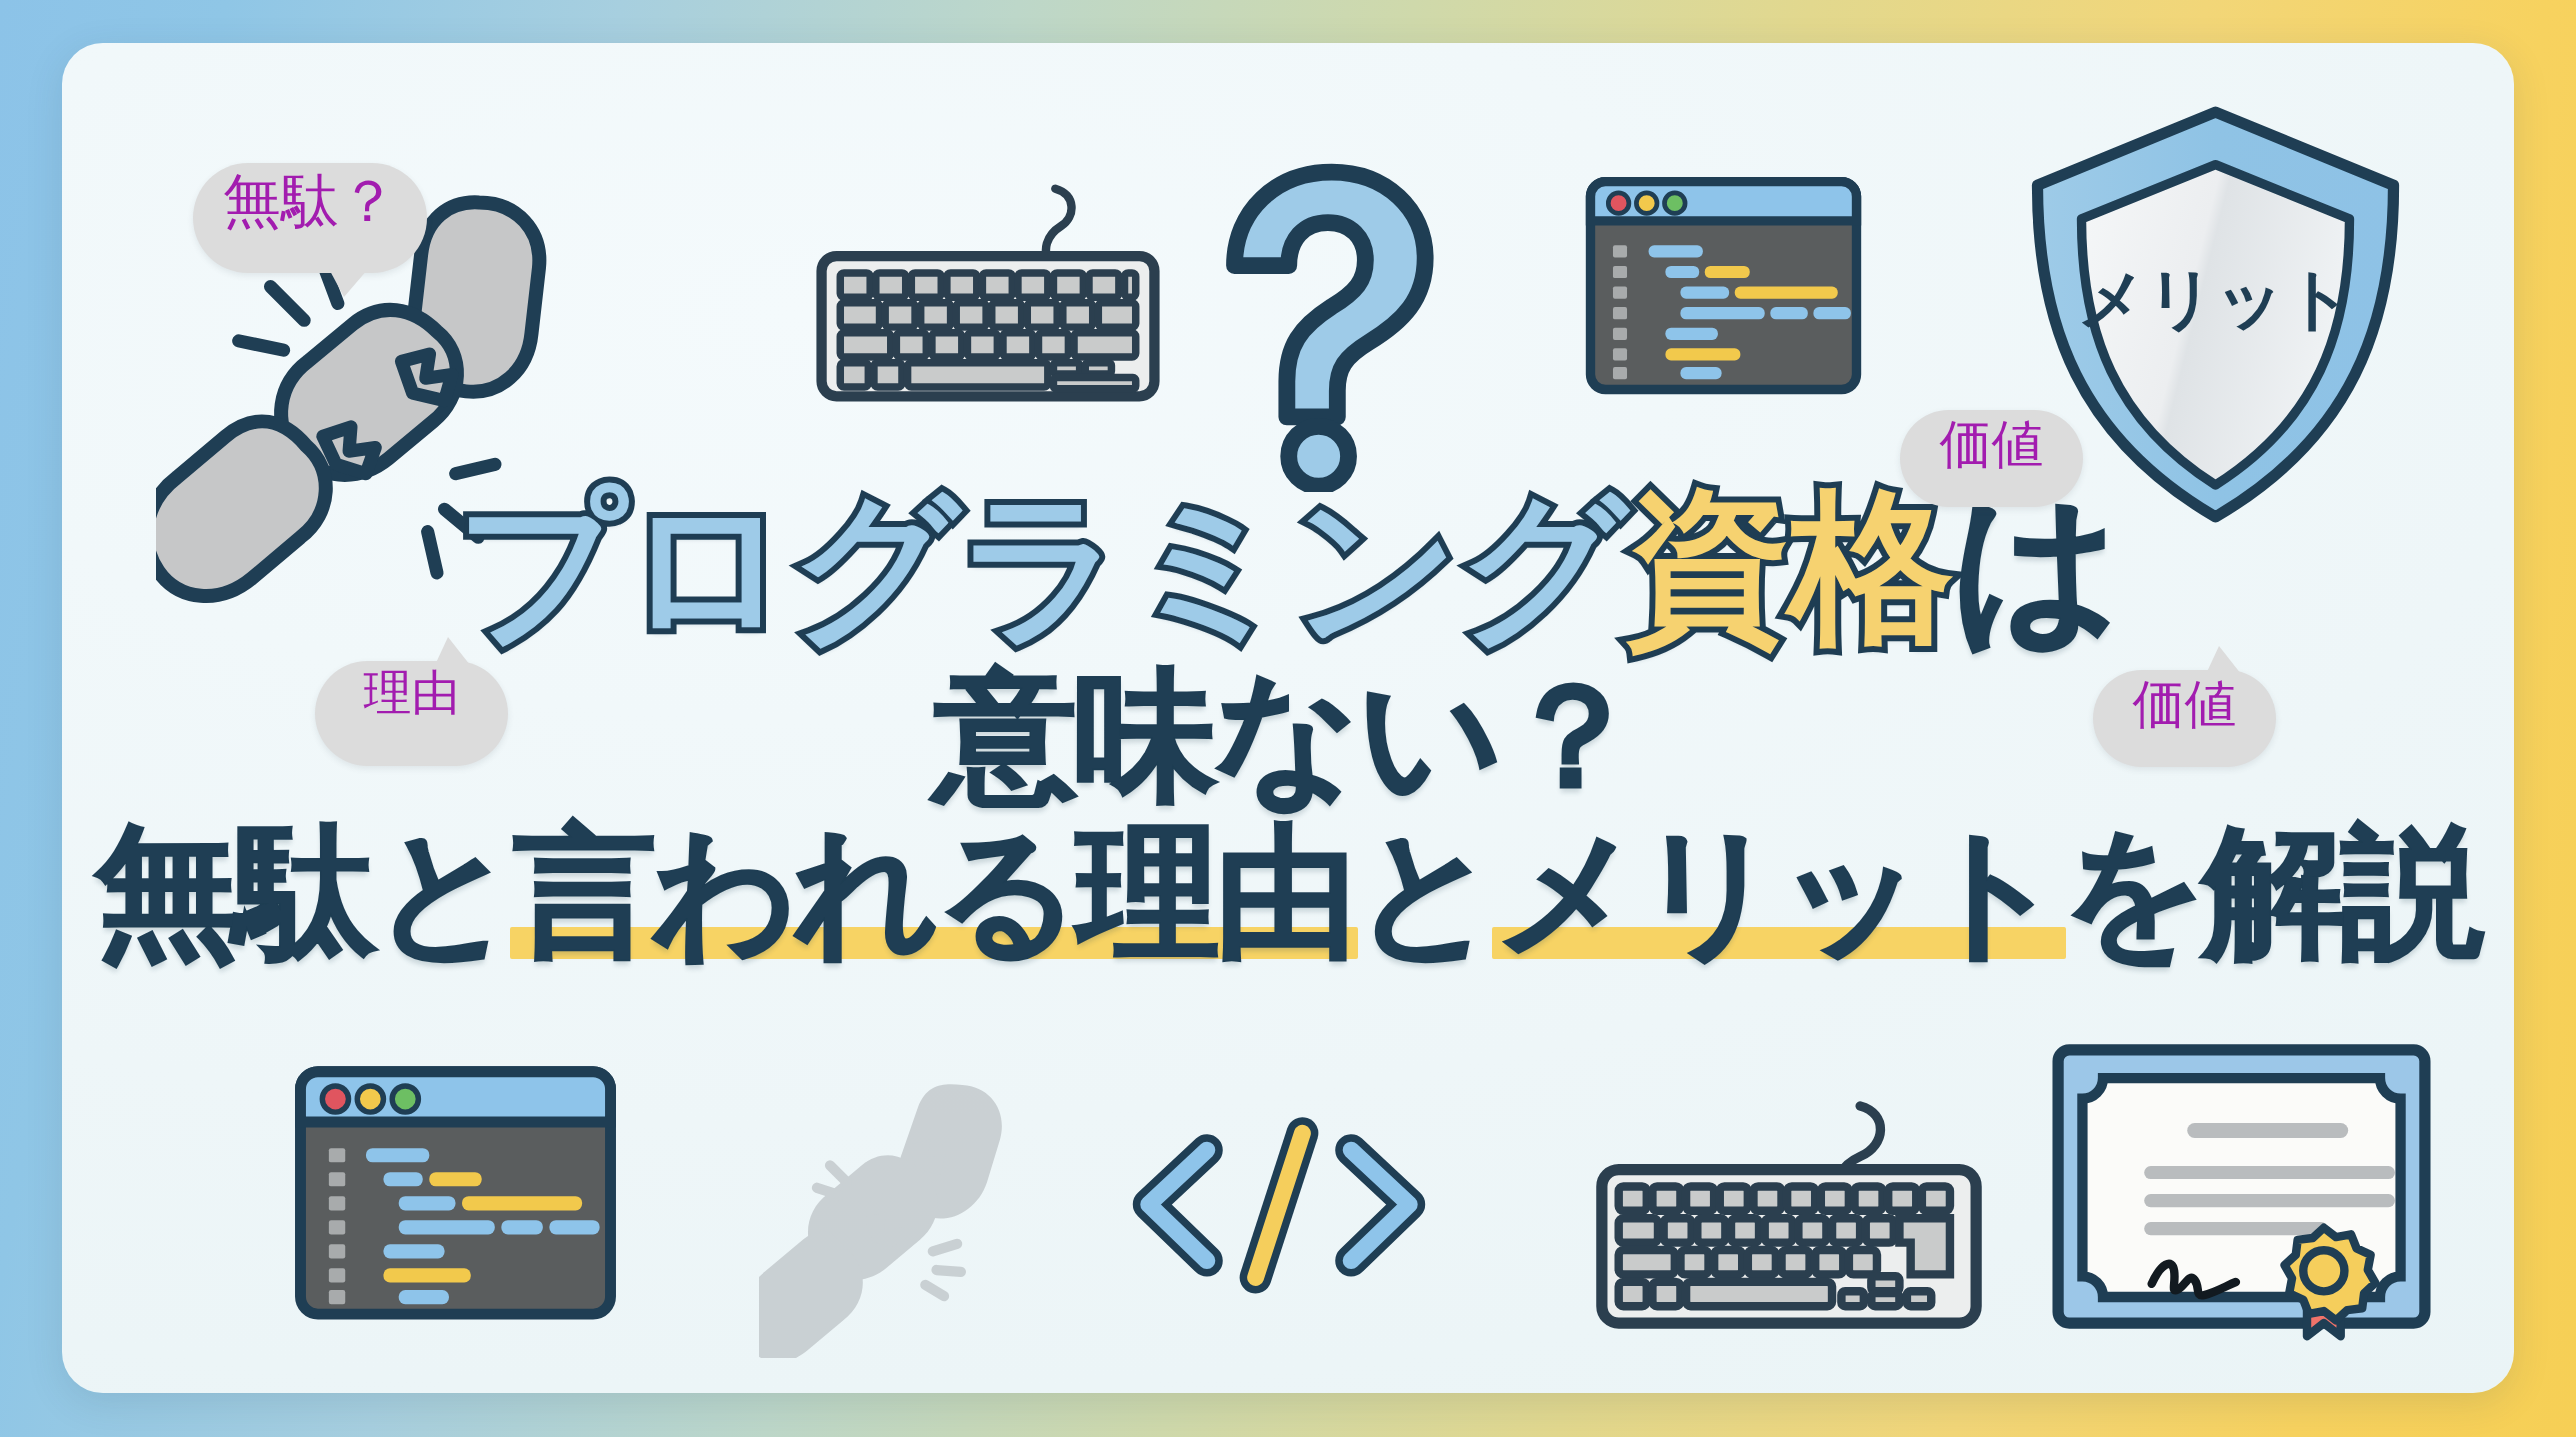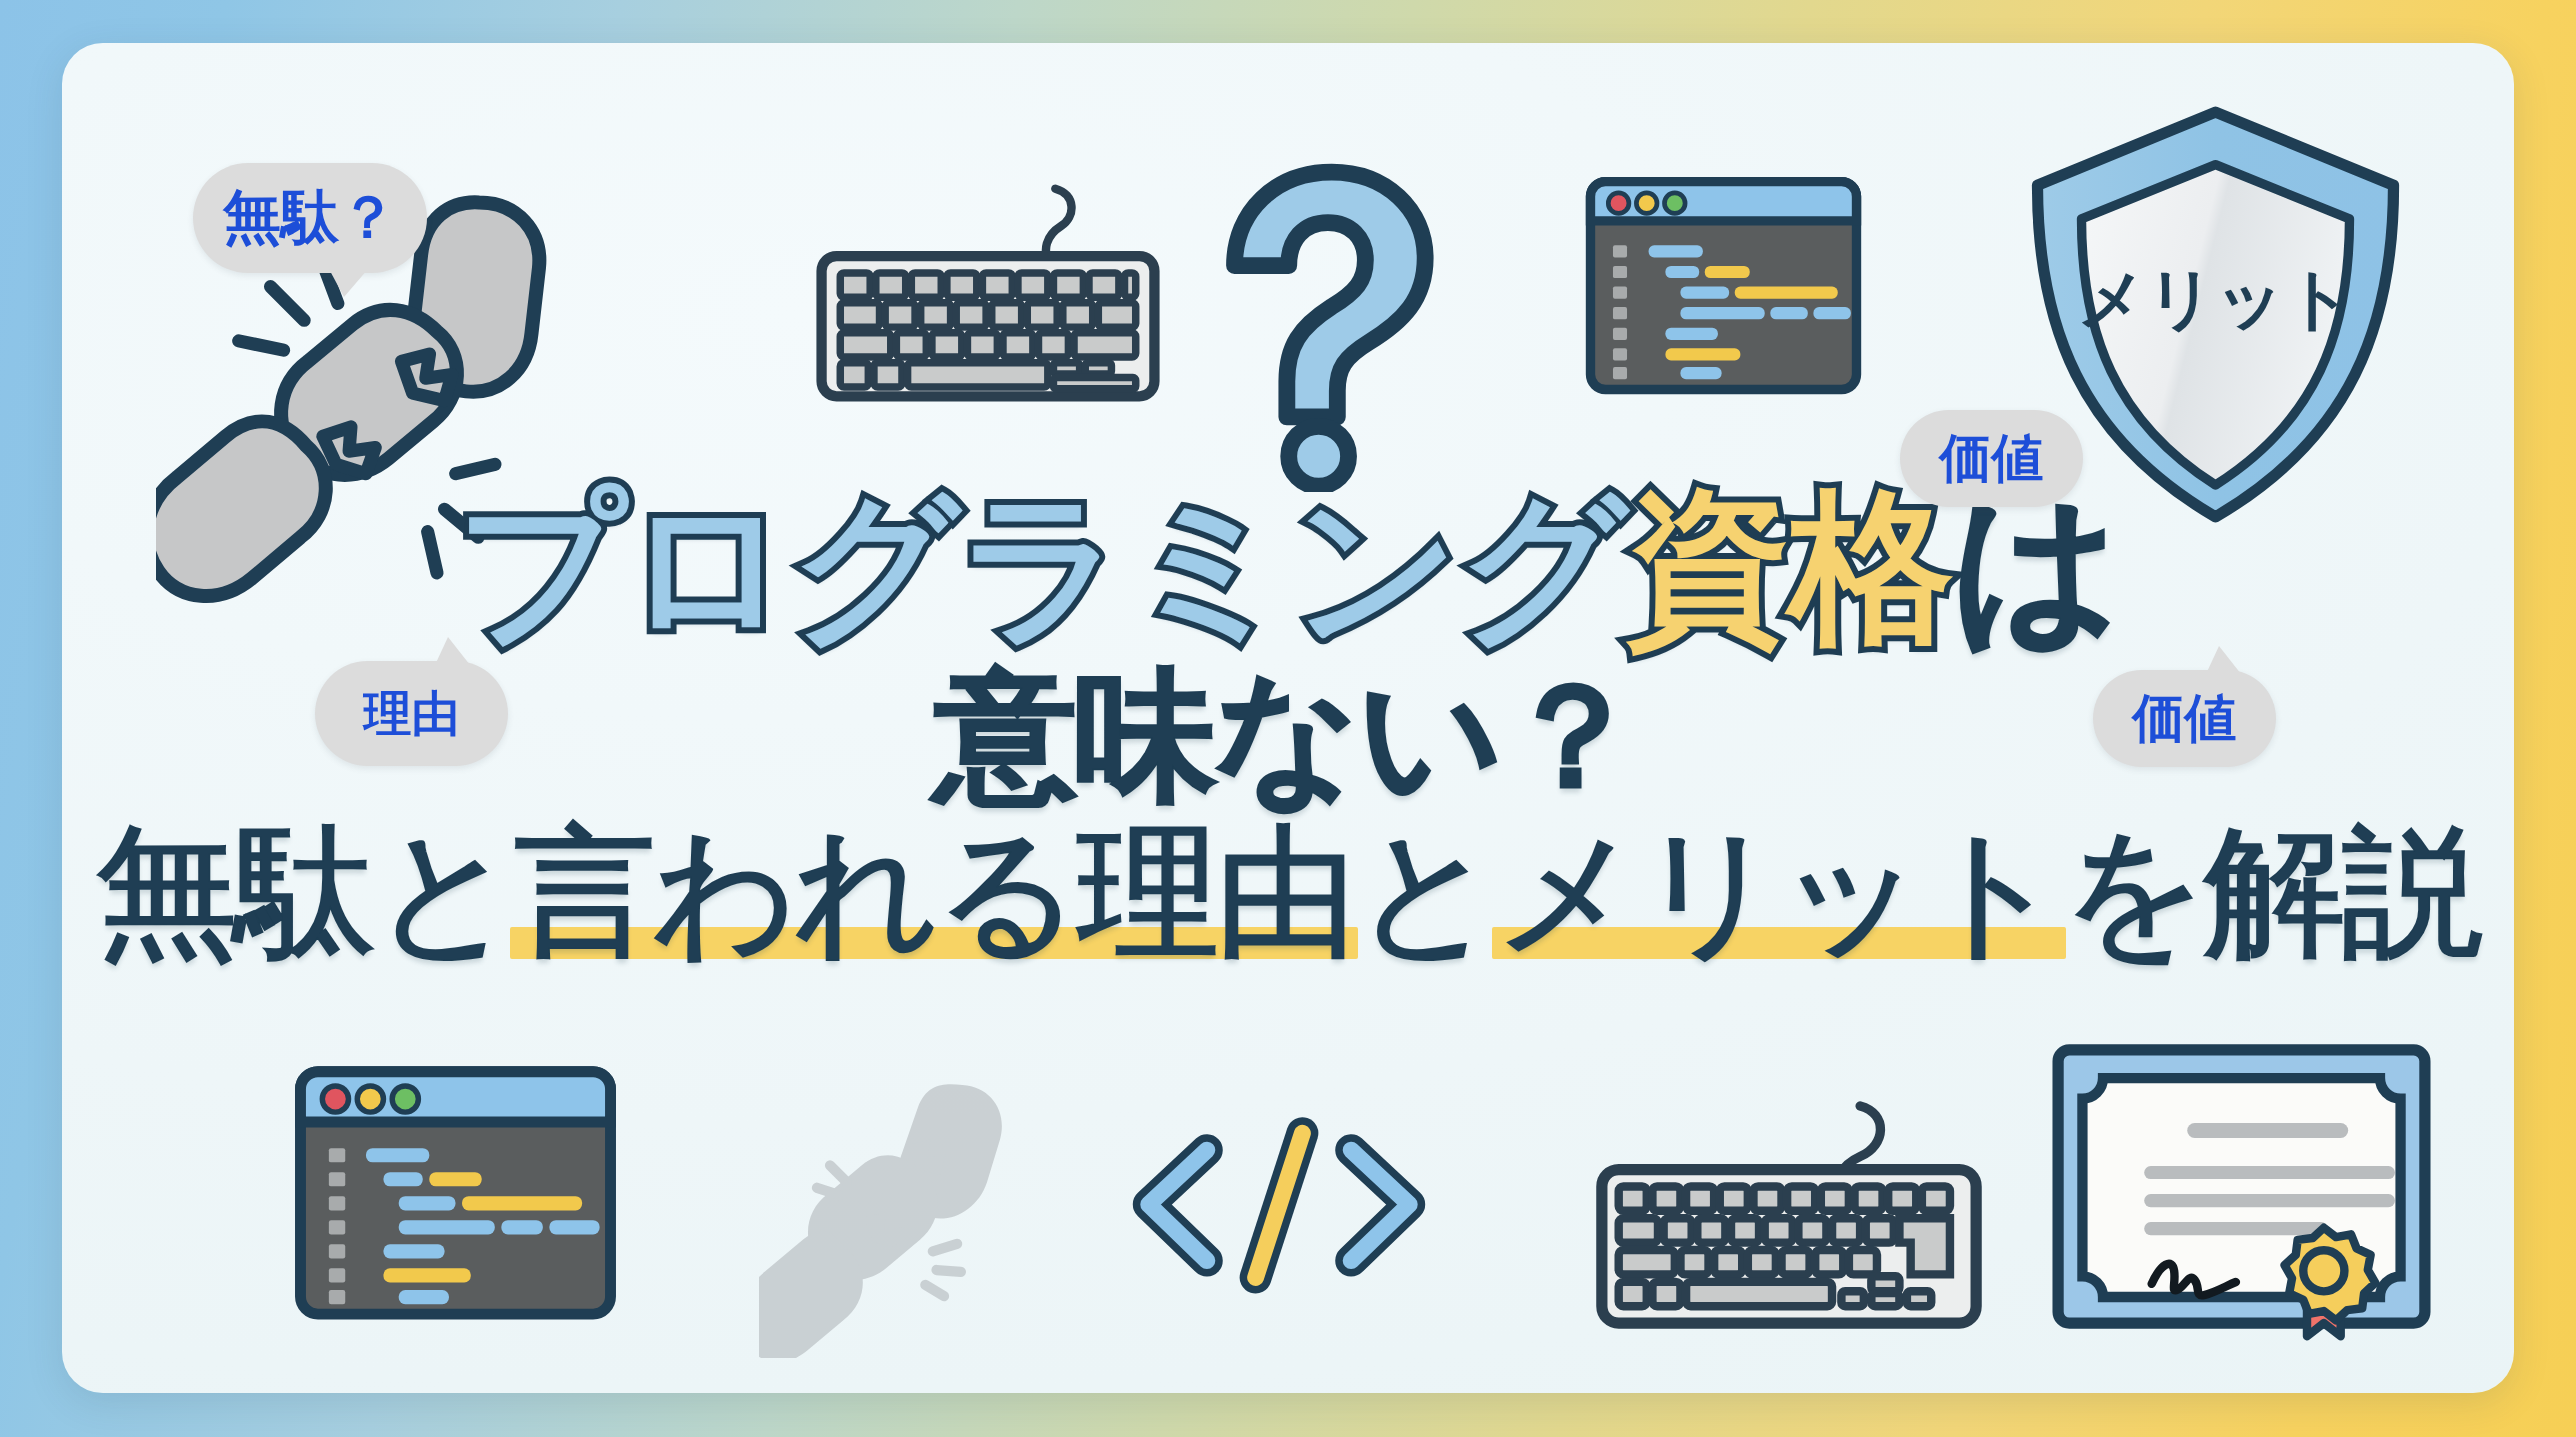--- a/index.html
+++ b/index.html
@@ -32,21 +32,21 @@
   #title-block {
     position:absolute;
     left:0; top:440px;
     width:2452px;
     text-align:center;
     z-index:40;
   }
   .tline { line-height:1.02; white-space:nowrap; }
   .l1 { font-size:165px; font-weight:900; letter-spacing:-1.9px; margin-bottom:13px; }
   .l2 { font-size:142px; font-weight:900; letter-spacing:-1.9px; margin-bottom:11px; }
-  .l3 { font-size:142px; font-weight:400; letter-spacing:-3.7px; }
+  .l3 { font-size:142px; font-weight:700; letter-spacing:-3.7px; }
 
   .seg { display:inline-block; position:relative; }
 
   .c-blue {
     color:#9ecbe8;
     -webkit-text-stroke:12px #1f3e54;
     paint-order:stroke fill;
     text-shadow:0 4.7px 5.6px rgba(30,60,80,0.22);
   }
   .c-yellow {
@@ -73,23 +73,23 @@
   }
 
   
   .art { position:absolute; z-index:10; }
 
   
   .bubble {
     position:absolute; z-index:45;
     background:#dcdcdc;
     border-radius:935px;
-    display:flex; align-items:center; justify-content:center;
-    color:#1d4ed8;
-    font-weight:700;
+    display:flex; justify-content:center;
+    color:#a21caf;
+    font-weight:400;
     box-shadow:0 2.8px 6.6px rgba(60,70,80,0.10);
   }
   .bubble .tail-down,
   .bubble .tail-up {
     position:absolute; width:0; height:0;
   }
   .tail-down {
     bottom:-24px; left:58%;
     border-left:15px solid transparent;
     border-right:24px solid transparent;

